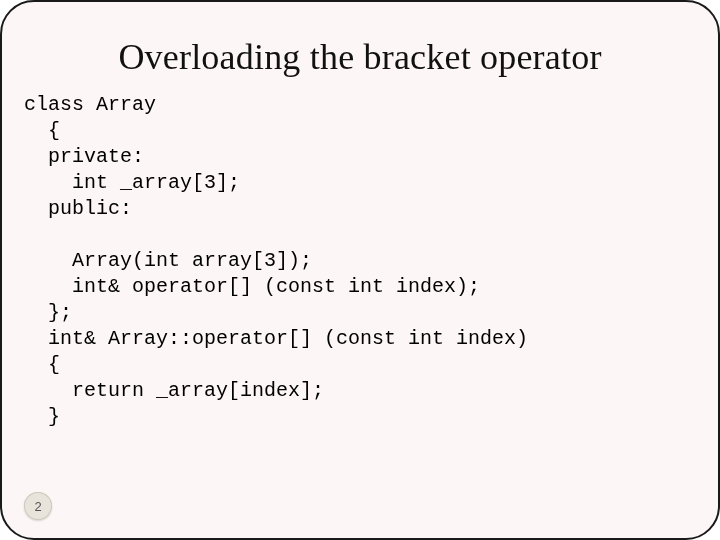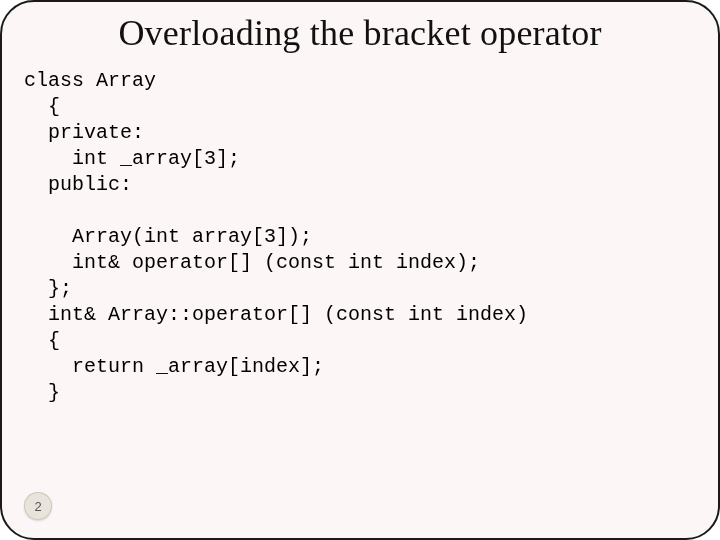--- a/index.html
+++ b/index.html
@@ -8,21 +8,21 @@
     width: 720px;
     height: 540px;
     background: #fff;
     font-family: "Times New Roman", Georgia, serif;
     overflow: hidden;
   }
   .slide {
     box-sizing: border-box;
     width: 720px;
     height: 540px;
-    padding: 4px 18px 10px 18px;
+    padding: 28px 18px 10px 18px;
     position: relative;
     background: #fdf6f6;
     border: 2px solid #1a1a1a;
     border-radius: 34px;
   }
   .title {
     font-size: 36px;
     font-weight: 400;
     color: #111;
     text-align: center;

